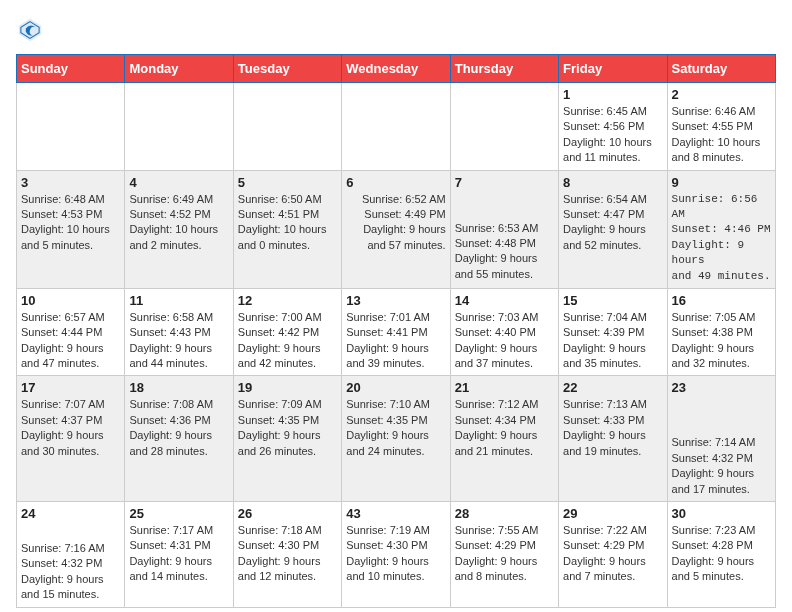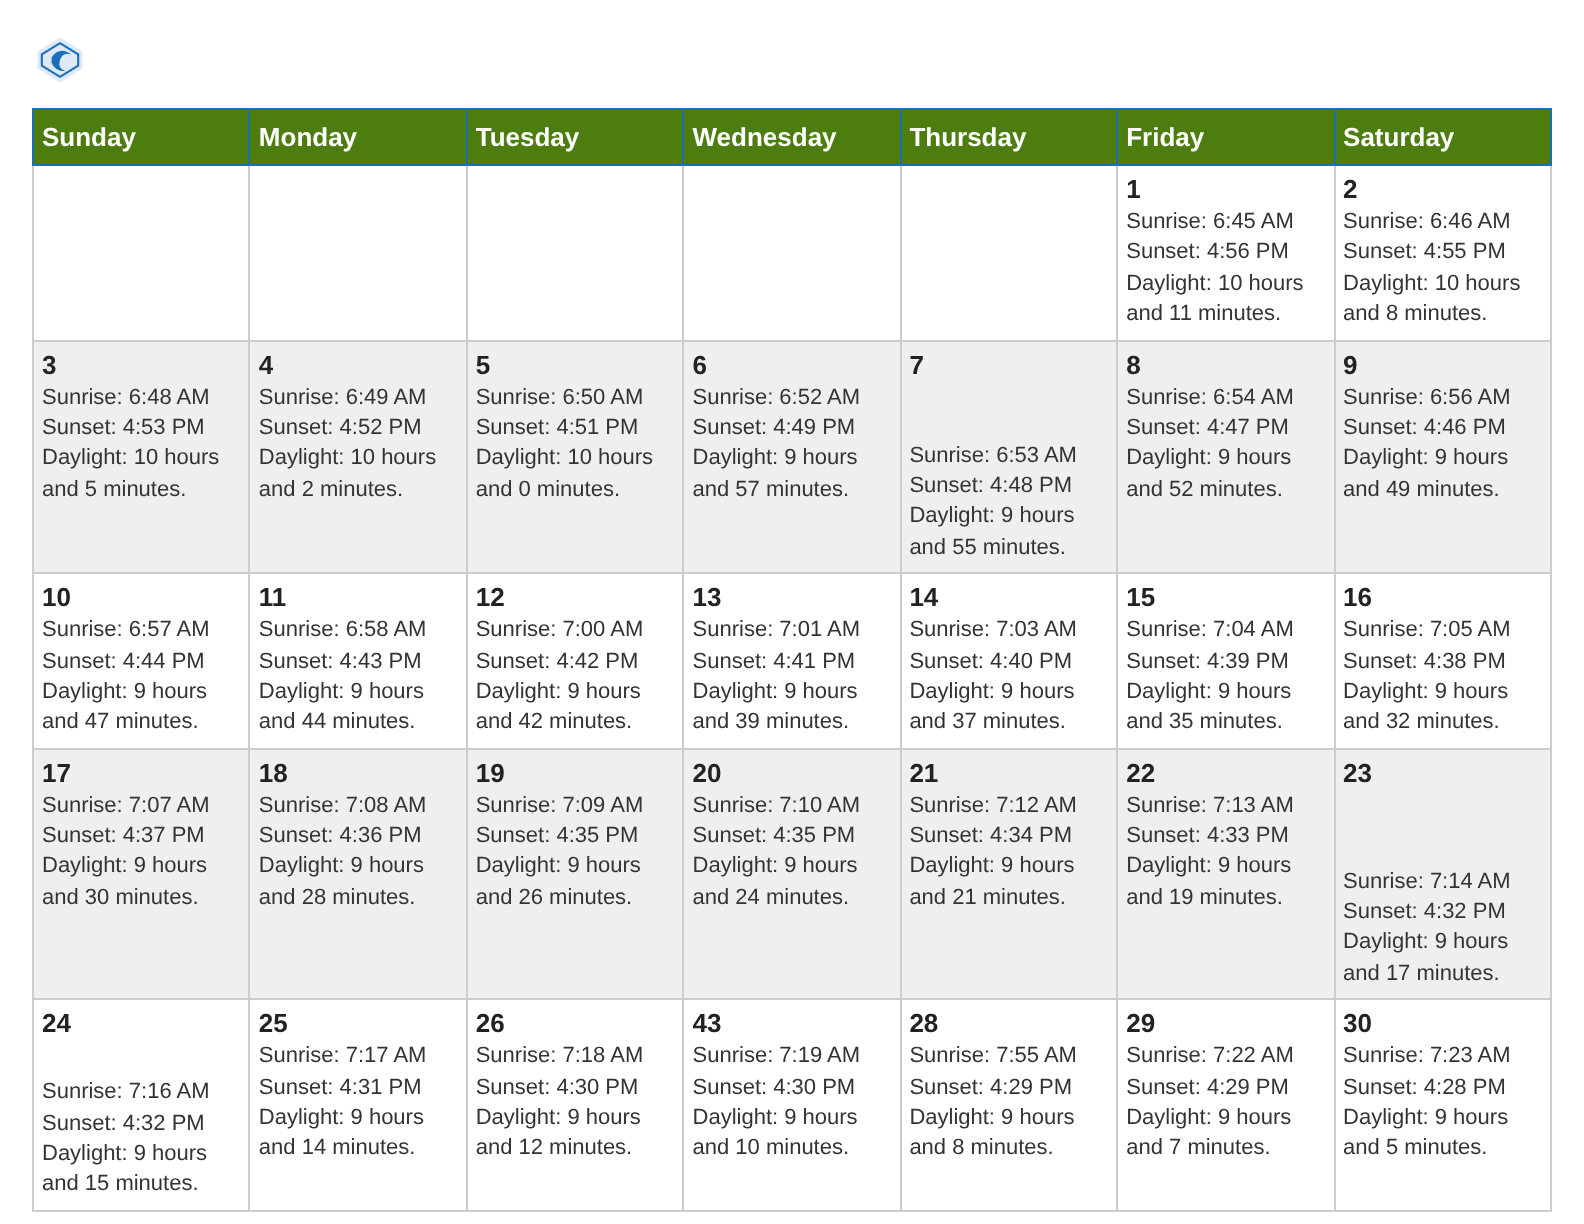--- a/index.html
+++ b/index.html
@@ -51,21 +51,21 @@
     .subtitle {
       font-size: 14px;
       color: #555;
     }
     .calendar {
       width: 100%;
       border-collapse: collapse;
       font-size: 11px;
     }
     .calendar th {
-      background: #4d7c0f;
+      background: #ef4444;
       color: #fff;
       padding: 6px 4px;
       text-align: left;
       font-size: 13px;
       font-weight: bold;
       border: 1px solid #1a6fba;
     }
     .calendar td {
       border: 1px solid #ccc;
       vertical-align: top;
@@ -176,42 +176,42 @@
         </td>
         <td>
           <span class="day-num">5</span>
           <div class="day-info" style="white-space: pre-line;">Sunrise: 6:50 AM
 Sunset: 4:51 PM
 Daylight: 10 hours
 and 0 minutes.</div>
         </td>
         <td>
           <span class="day-num">6</span>
-          <div class="day-info" style="white-space: pre-line;">Sunrise: 6:52 AM
+          <div class="day-info" style="white-space: pre-line; text-align: right;">Sunrise: 6:52 AM
 Sunset: 4:49 PM
 Daylight: 9 hours
 and 57 minutes.</div>
         </td>
         <td>
           <span class="day-num">7</span>
           <div class="day-info" style="white-space: pre-line; margin-top: 31px;">Sunrise: 6:53 AM
 Sunset: 4:48 PM
 Daylight: 9 hours
 and 55 minutes.</div>
         </td>
         <td>
           <span class="day-num">8</span>
           <div class="day-info" style="white-space: pre-line;">Sunrise: 6:54 AM
 Sunset: 4:47 PM
 Daylight: 9 hours
 and 52 minutes.</div>
         </td>
         <td>
           <span class="day-num">9</span>
-          <div class="day-info" style="white-space: pre-line;">Sunrise: 6:56 AM
+          <div class="day-info" style="white-space: pre-line; font-family: Liberation Mono, monospace;">Sunrise: 6:56 AM
 Sunset: 4:46 PM
 Daylight: 9 hours
 and 49 minutes.</div>
         </td>
       </tr>
       <tr class="row3">
         <td>
           <span class="day-num">10</span>
           <div class="day-info" style="white-space: pre-line;">Sunrise: 6:57 AM
 Sunset: 4:44 PM

